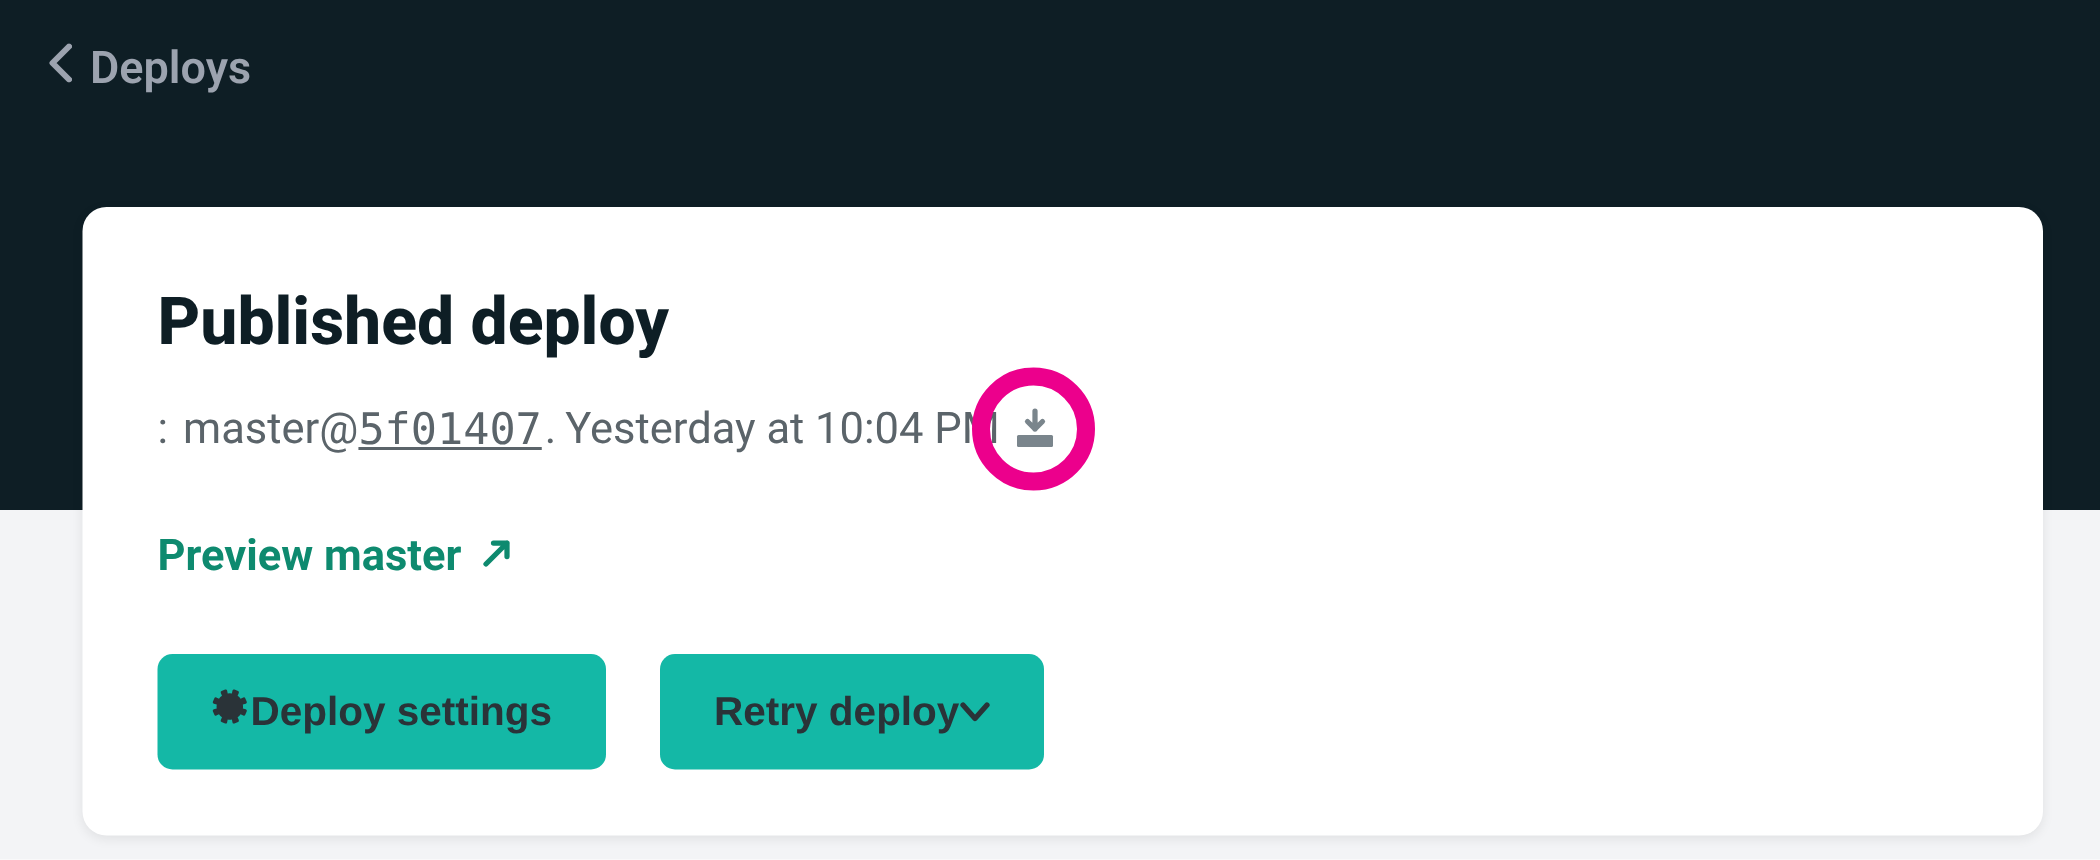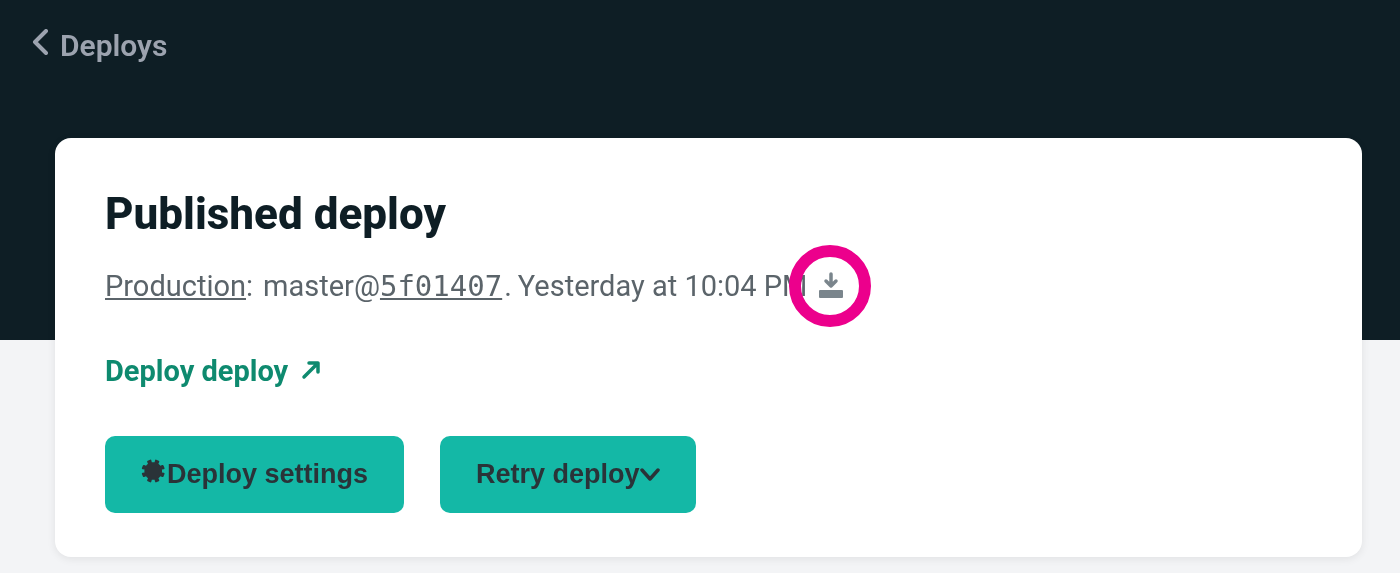--- a/index.html
+++ b/index.html
@@ -168,40 +168,39 @@
       </svg>
     </span>
     <span class="label">Deploys</span>
   </div>
 </div>
 
 <div class="card">
   <h1 class="card-title">Published deploy</h1>
 
   <div class="meta-line">
-    <span class="production-link">Production</span>
       <span class="colon">:</span>
     <span class="branch">master</span>
       <span class="at">@</span>
       <span class="commit">5f01407</span>
       <span class="dot">.</span>
     <span class="timestamp">Yesterday at 10:04 PM</span>
     <span class="download-wrap">
       <span class="download-btn">
         <svg width="30" height="28" viewBox="0 0 30 28" fill="#7a858c">
           <path d="M15 2 L15 14 M15 14 L10 9 M15 14 L20 9" stroke="#7a858c" stroke-width="3.5" stroke-linecap="round" stroke-linejoin="round" fill="none"></path>
           <rect x="3" y="18" width="24" height="8" rx="1" fill="#7a858c"></rect>
         </svg>
       </span>
       <span class="download-circle"></span>
     </span>
   </div>
 
   <div class="preview-link">
-    <span>Deploy deploy</span>
+    <span>Preview master</span>
     <span class="arrow">
       <svg width="22" height="22" viewBox="0 0 22 22" fill="none">
         <path d="M4 18 L18 4 M9 4 L18 4 L18 13" stroke="#0e8a6f" stroke-width="3.5" stroke-linecap="round" stroke-linejoin="round"></path>
       </svg>
     </span>
   </div>
 
   <div class="button-row">
     <button class="btn">
       <span class="icon">

